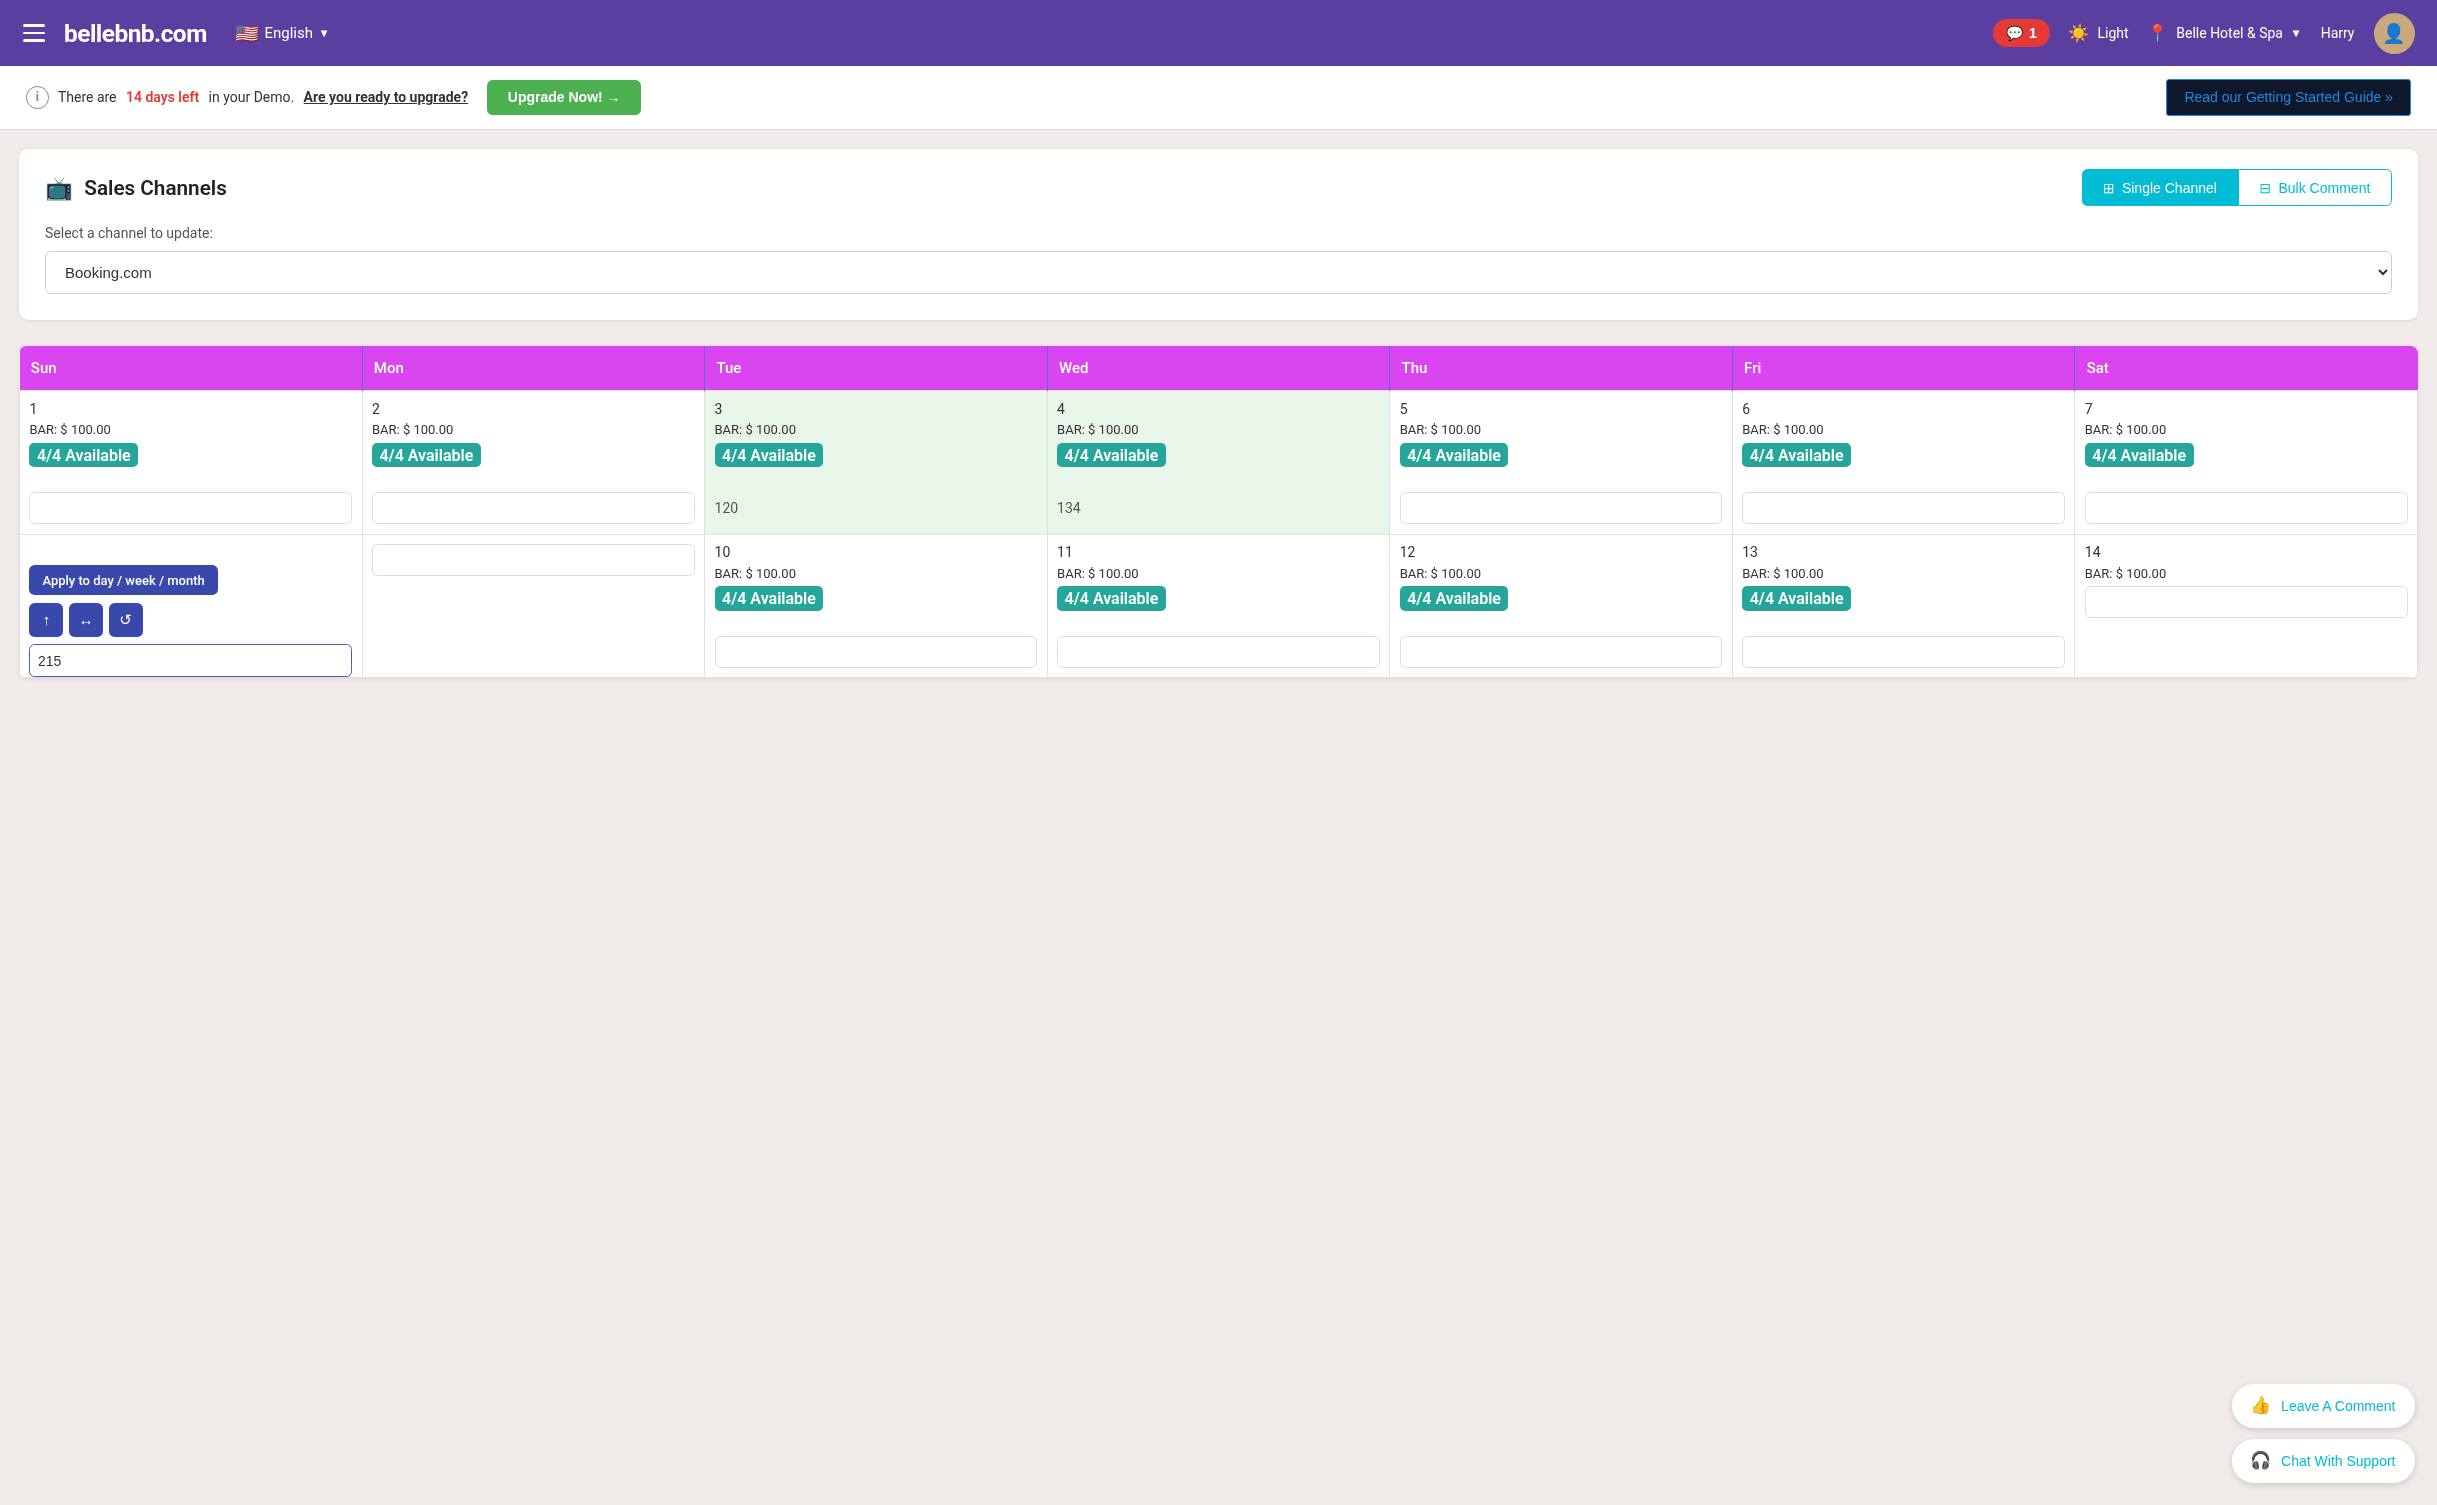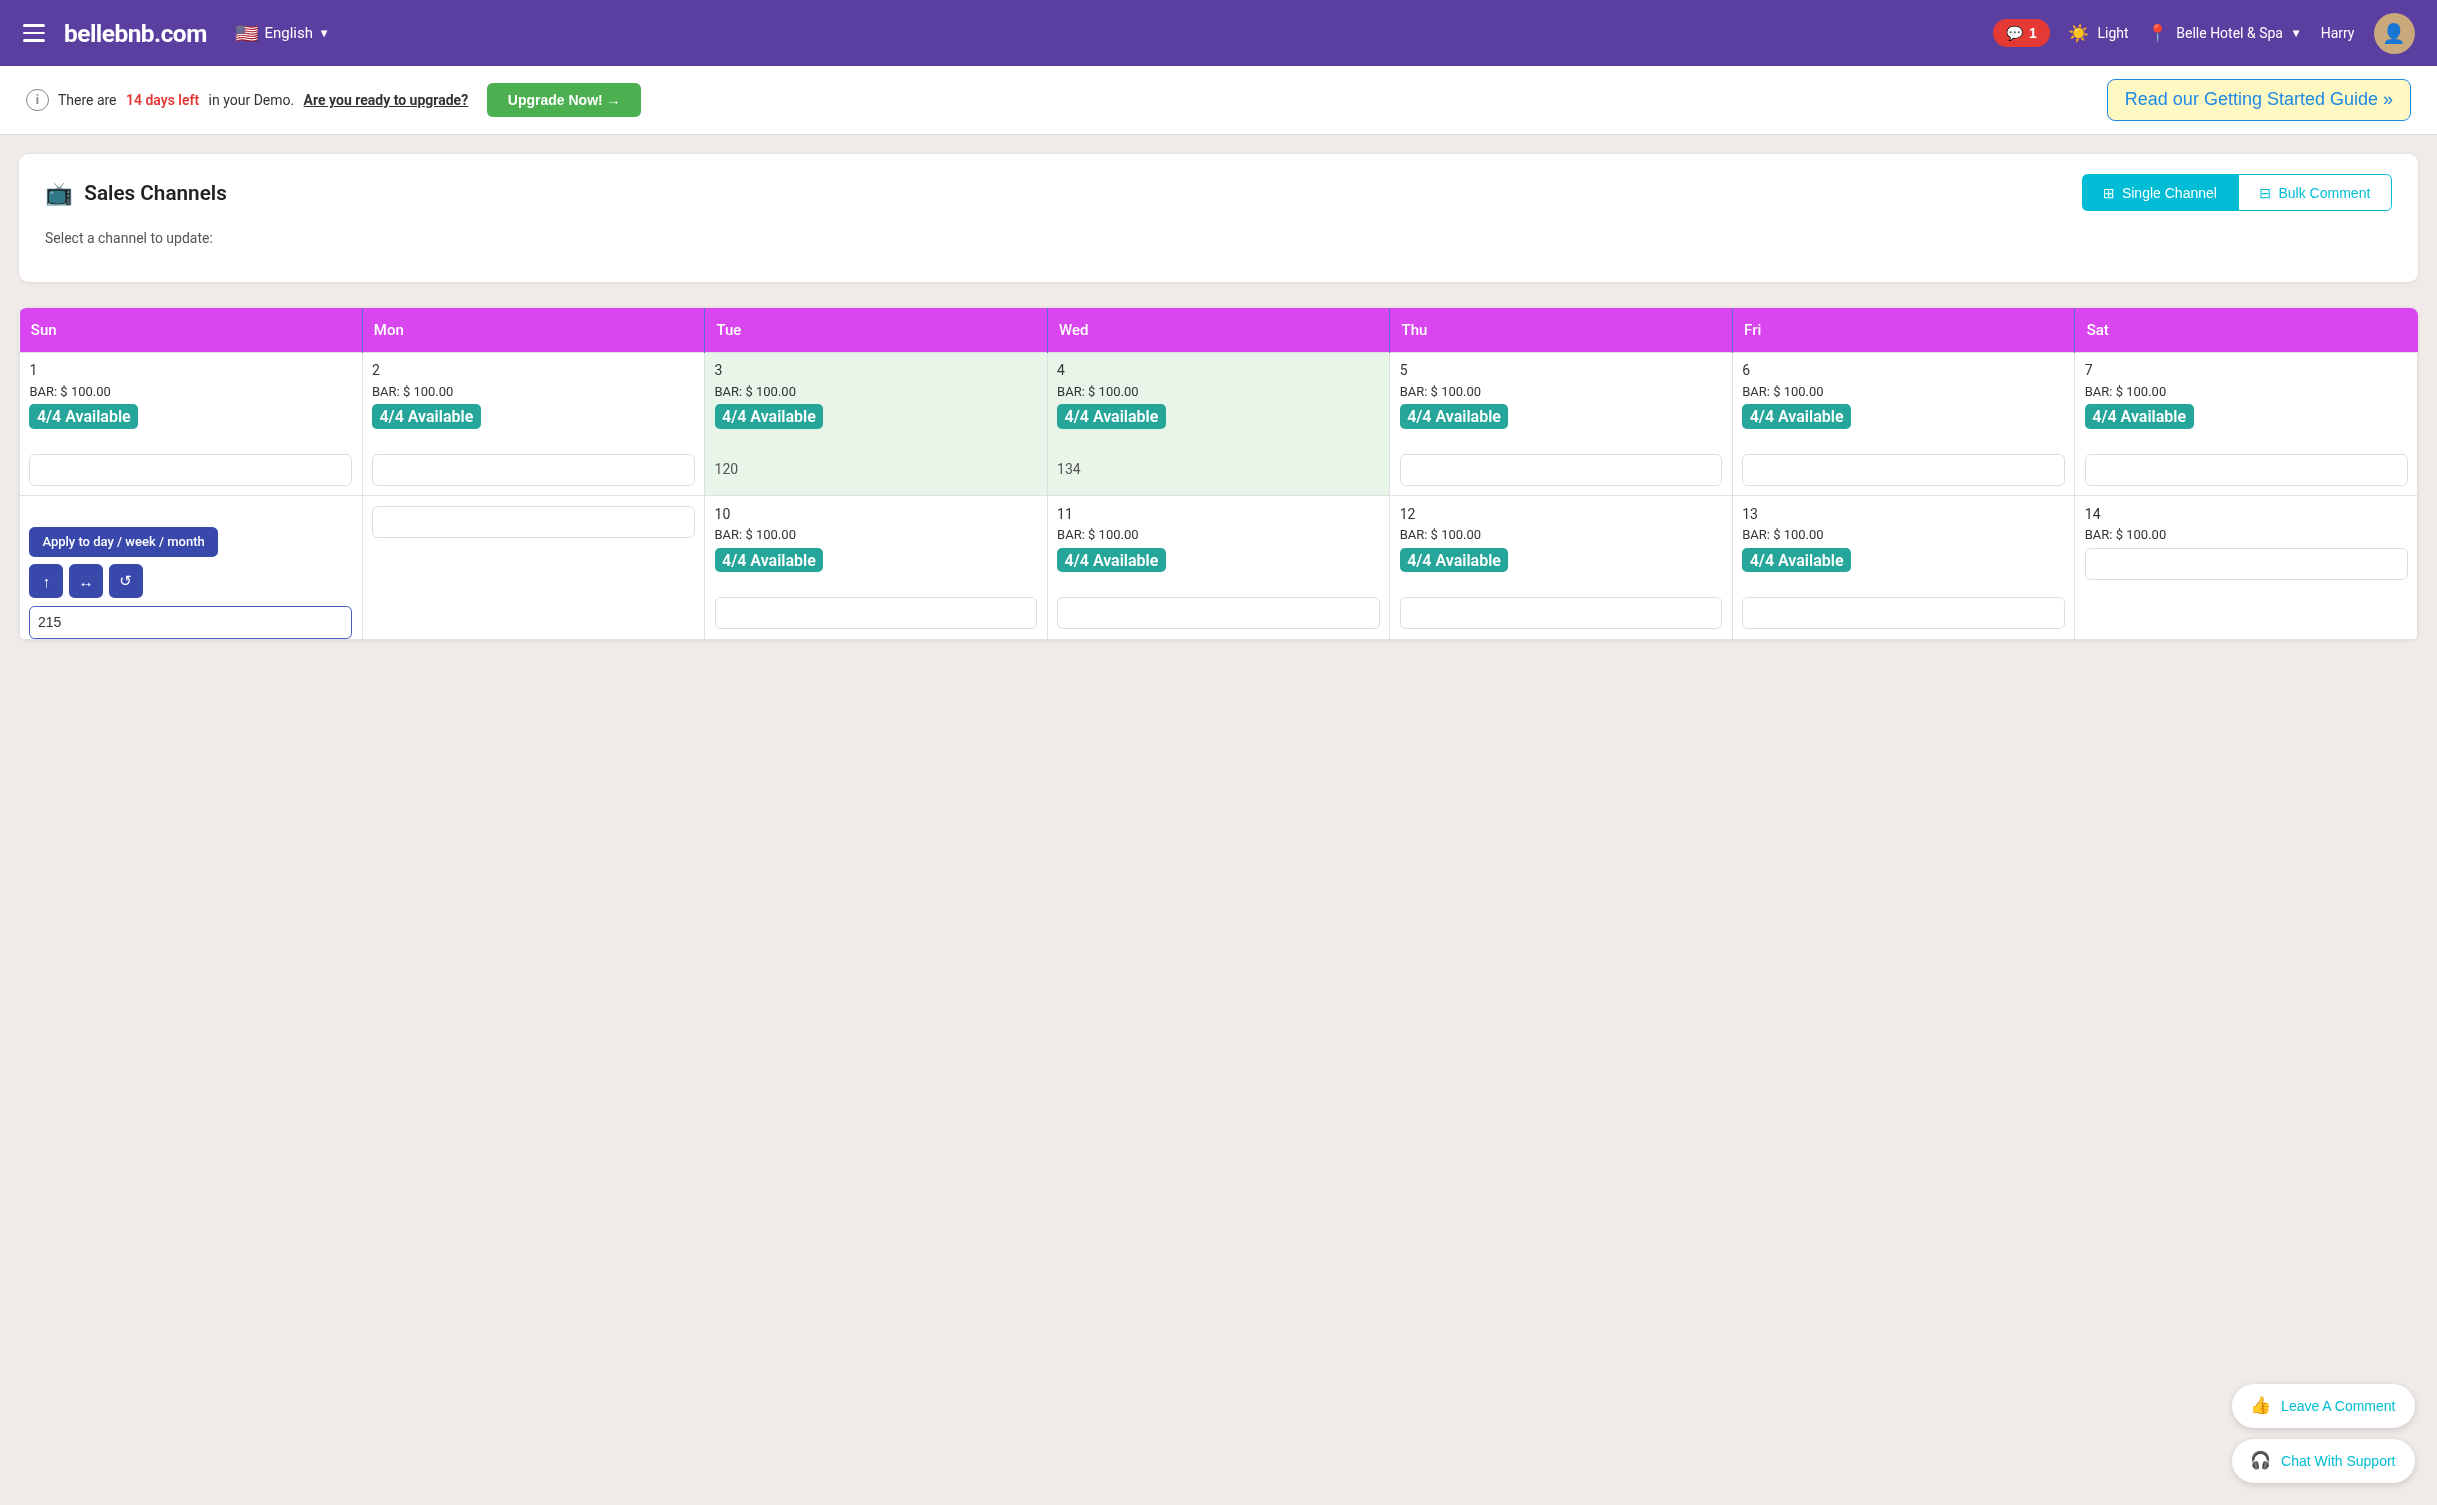--- a/index.html
+++ b/index.html
@@ -55,26 +55,26 @@
       border: none;
       border-radius: 5.6px;
       padding: 9.4px 20.7px;
       font-size: 14px;
       font-weight: 600;
       cursor: pointer;
       display: flex; align-items: center; gap: 7.5px;
     }
     .banner-spacer { flex: 1; }
     .guide-btn {
-      background: #fef9c3;
+      background: #0f172a;
       color: #1e88e5;
       border: 1.9px solid #1e88e5;
-      border-radius: 8px;
+      border-radius: 3px;
       padding: 9.4px 17px;
-      font-size: 18px;
+      font-size: 14px;
       font-weight: 500;
       cursor: pointer;
     }
 
     
     .main { padding: 19px; }
 
     
     .sales-card {
       background: white;
@@ -276,20 +276,25 @@
           <span>⊞</span>
           <span>Single Channel</span>
         </button>
         <button class="tab-btn inactive">
           <span>⊟</span>
           <span>Bulk Comment</span>
         </button>
       </div>
     </div>
     <div class="channel-label">Select a channel to update:</div>
+    <select class="channel-select">
+      <option>Booking.com</option>
+      <option>Airbnb</option>
+      <option>Expedia</option>
+    </select>
   </div>
 
   <table class="calendar-table">
     <thead>
       <tr class="cal-header">
         <th>Sun</th>
         <th>Mon</th>
         <th>Tue</th>
         <th>Wed</th>
         <th>Thu</th>

